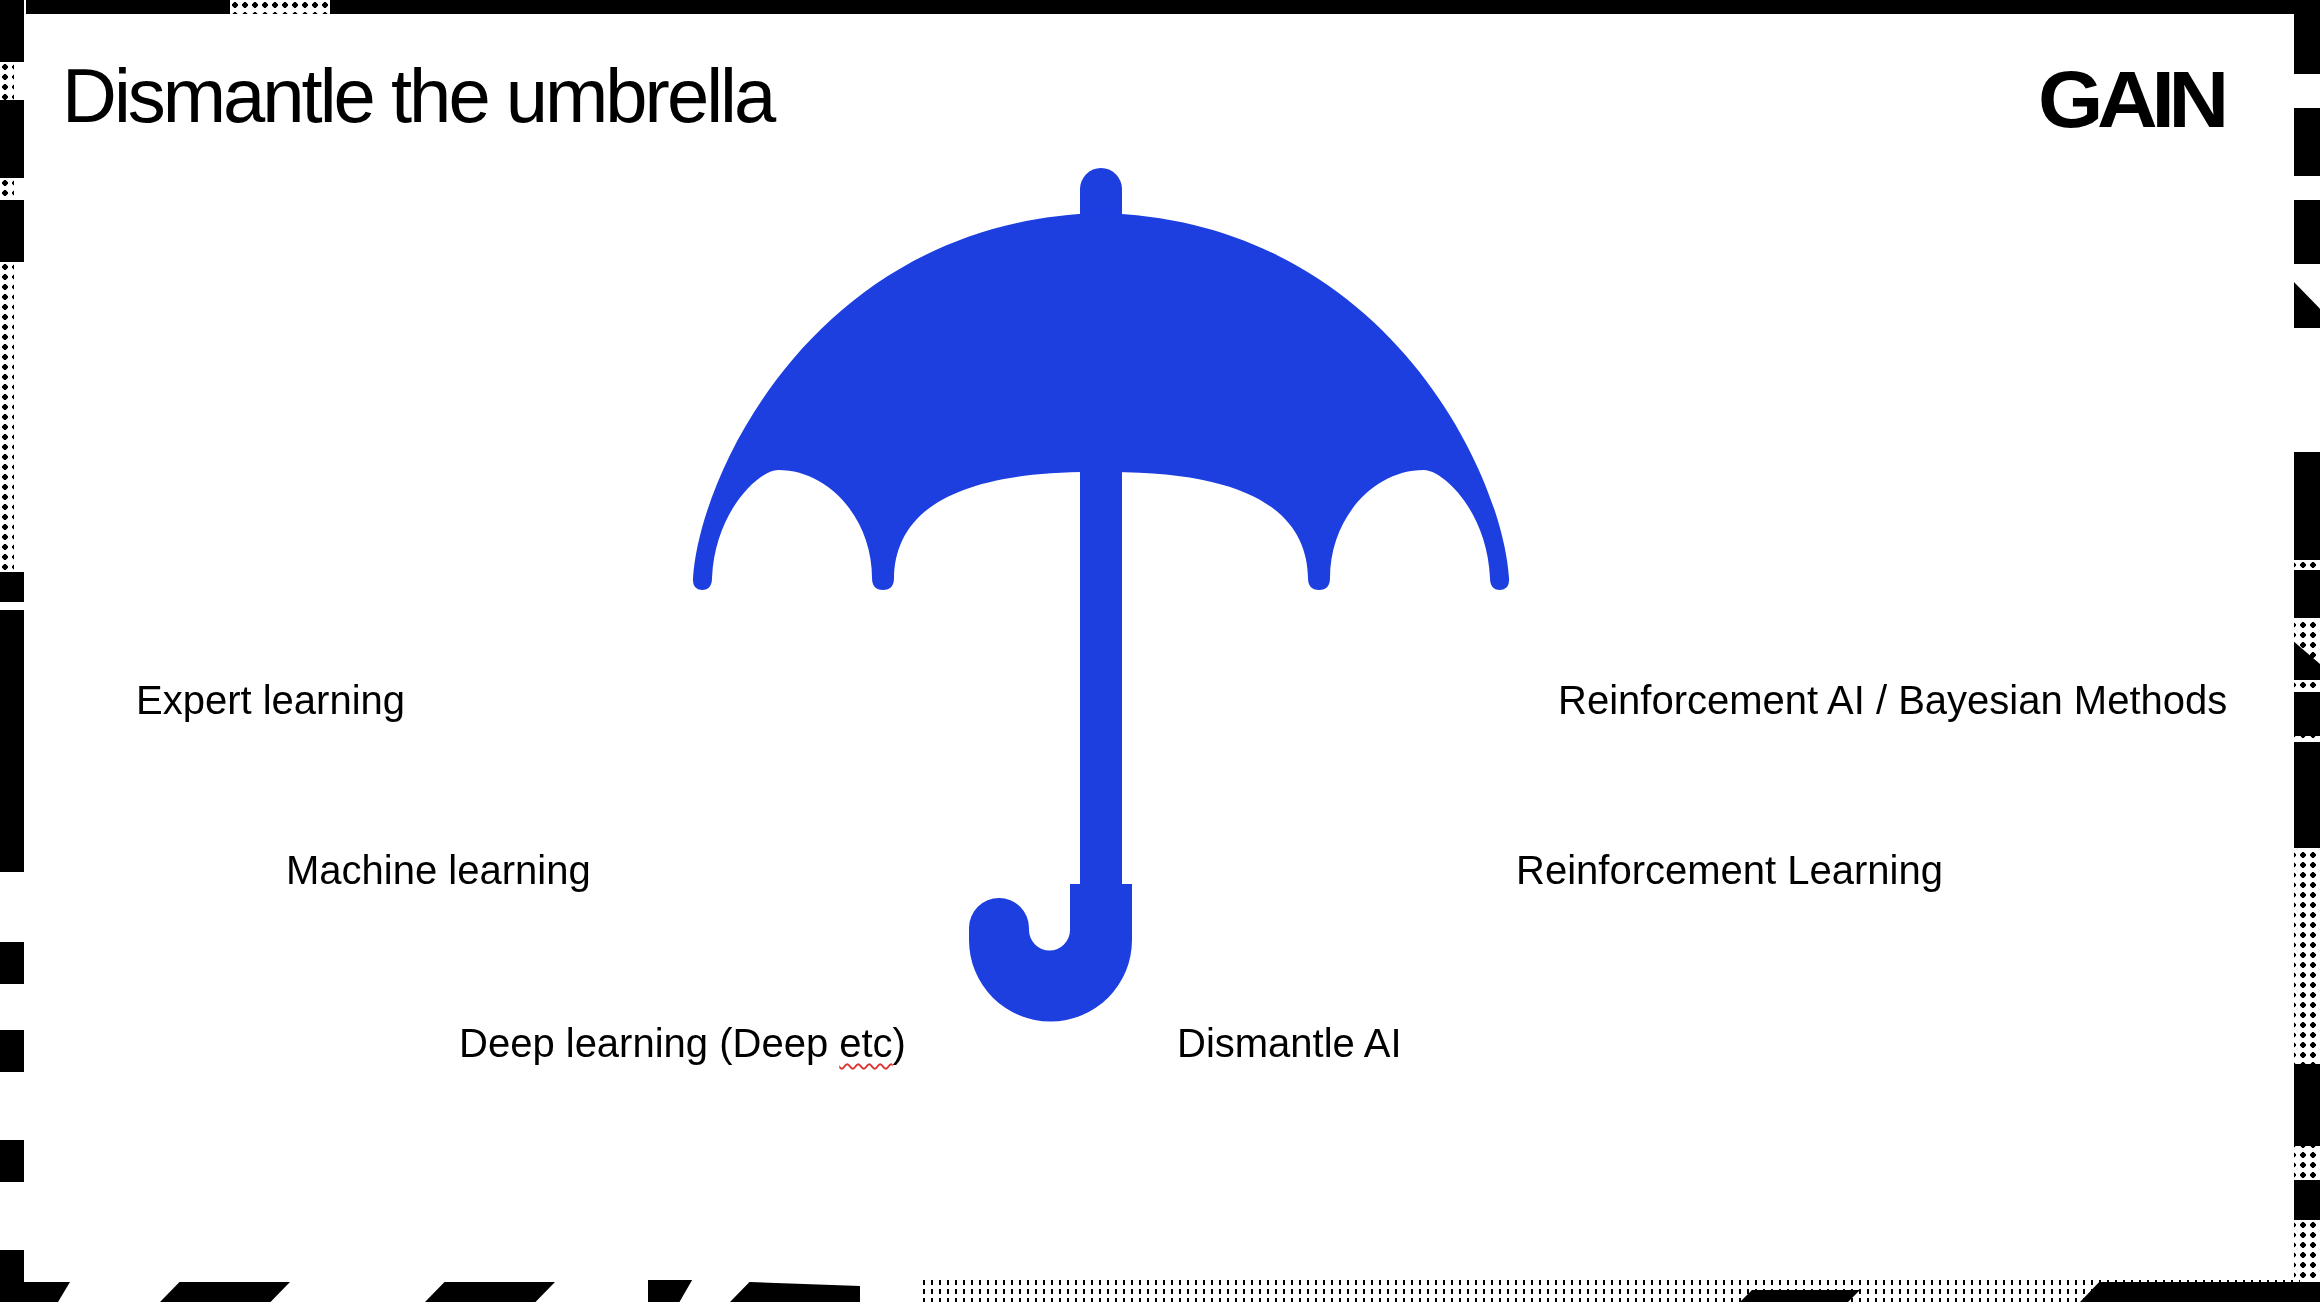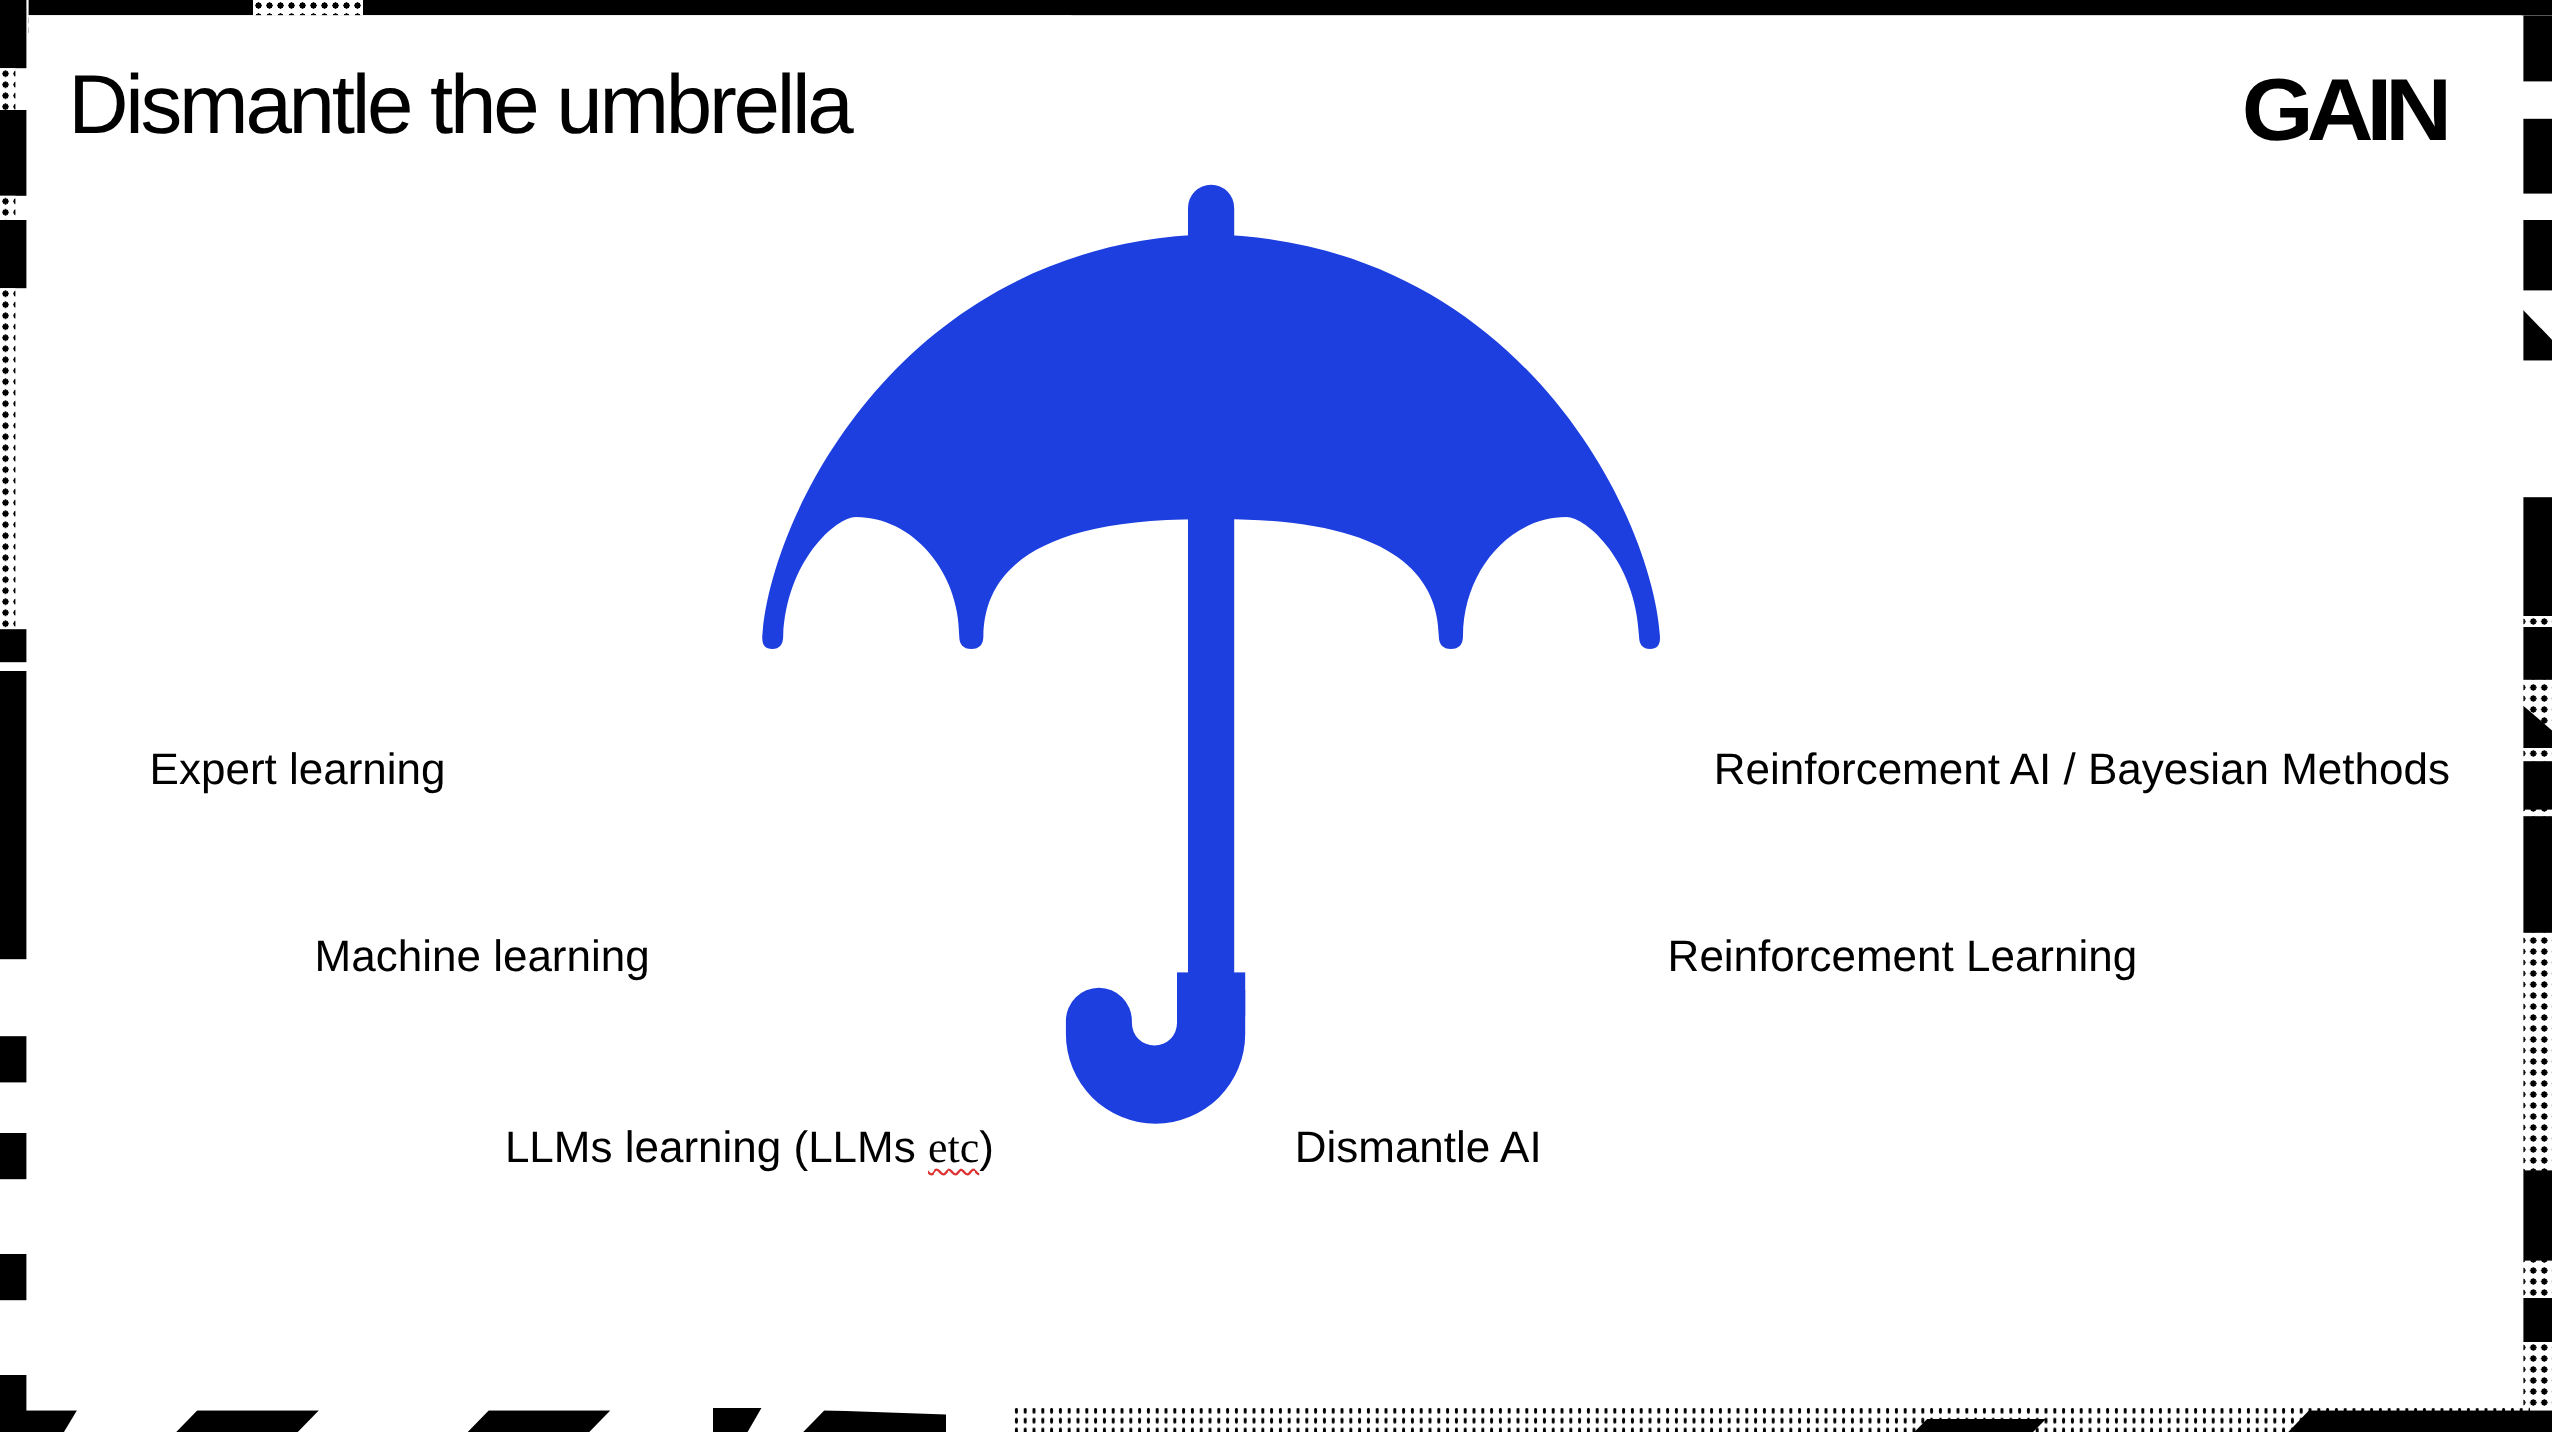--- a/index.html
+++ b/index.html
@@ -6,21 +6,21 @@
   body { width:2320px; height:1302px; position:relative; overflow:hidden; background:#ffffff; font-family:"Liberation Sans", sans-serif; }
   .frame { position:absolute; inset:0; }
   .halftone { background-color:#fff; background-image: radial-gradient(circle, #000 38%, transparent 42%); background-size:10px 10px; }
   .halftone-fine { background-color:#fff; background-image: radial-gradient(ellipse 1.5px 3px, #000 90%, transparent 100%); background-size:8px 9px; }
   .blk { position:absolute; background:#000; }
   .ht { position:absolute; }
   .panel { position:absolute; left:26px; top:14px; width:2268px; height:1266px; background:#fff; }
   .title { position:absolute; left:62px; top:58px; font-size:76px; font-weight:400; letter-spacing:-3px; color:#000; line-height:1; }
   .logo { position:absolute; left:2038px; top:60px; font-size:80px; font-weight:900; letter-spacing:-6px; color:#000; line-height:1; transform:scaleX(1.05); transform-origin:left; }
   .label { position:absolute; font-size:40px; color:#000; line-height:1; white-space:nowrap; font-family:"Liberation Sans Narrow","Liberation Sans", sans-serif; }
-  .spell { text-decoration: underline wavy #d33; text-decoration-thickness:1.5px; text-underline-offset:6px;font-family:Liberation Serif, serif; }
+  .spell { text-decoration: underline wavy #d33; text-decoration-thickness:1.5px; text-underline-offset:6px; }
   svg.umb { position:absolute; left:0; top:0; }
 </style>
 </head>
 <body>
 
 <div class="frame">
 
   <div class="blk" style="left:0;top:0;width:2320px;height:14px;"></div>
 
   <div class="ht halftone-fine" style="left:14px;top:14px;width:960px;height:16px;"></div>
@@ -101,17 +101,17 @@
       A 81 81 0 0 1 969 940
       L 969 928
       A 30 30 0 0 1 1029 928
       L 1029 930
       A 20 20 0 0 0 1070 930 Z"></path>
   </g>
 </svg>
 
 <div class="label" style="left:136px;top:680px;">Expert learning</div>
 <div class="label" style="left:286px;top:850px;">Machine learning</div>
-<div class="label" style="left:459px;top:1023px;"><span>LLMs learning (LLMs </span><span class="spell">etc</span><span>)</span></div>
+<div class="label" style="left:459px;top:1023px;"><span>Deep learning (Deep </span><span class="spell">etc</span><span>)</span></div>
 
 <div class="label" style="left:1558px;top:680px;">Reinforcement AI / Bayesian Methods</div>
 <div class="label" style="left:1516px;top:850px;">Reinforcement Learning</div>
 <div class="label" style="left:1177px;top:1023px;">Dismantle AI</div>
 
 </body></html>

